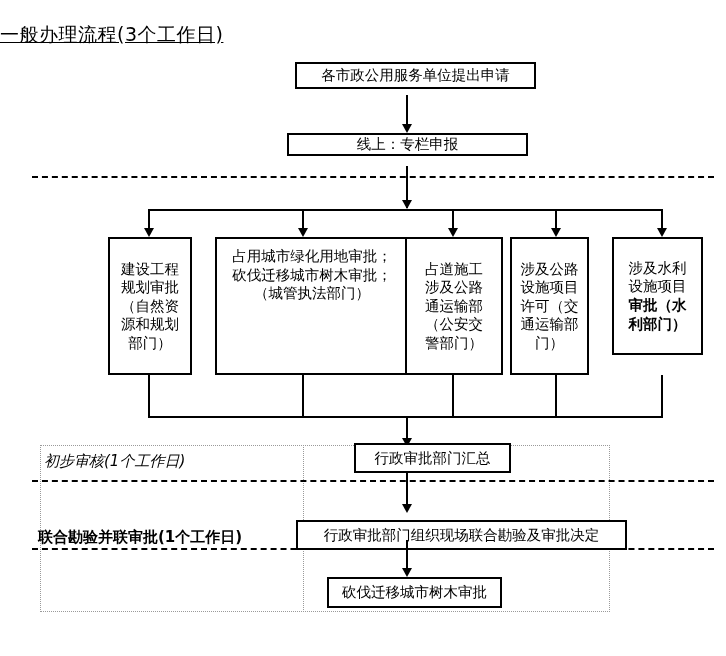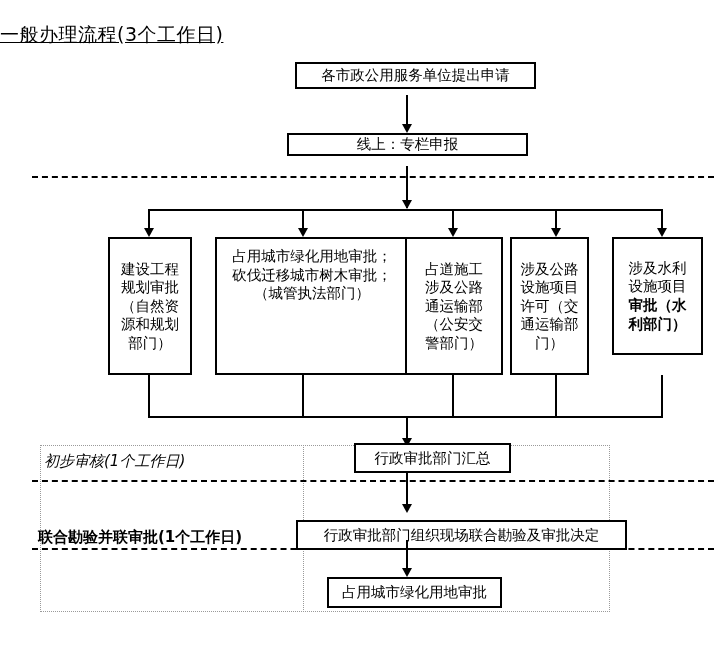--- a/index.html
+++ b/index.html
@@ -194,17 +194,17 @@
     <span class="txt">行政审批部门组织现场联合勘验及审批决定</span>
   </div>
 
   <div class="abs stage-label bold" style="left:38px; top:528px;text-align:right;">联合勘验并联审批(1个工作日)</div>
   <div class="abs dash-sep" style="left:32px; top:548px; width:682px;"></div>
 
   <div class="abs vline" style="left:406px; top:540px; height:30px;"></div>
   <div class="abs arrow-down" style="left:402px; top:568px;"></div>
 
   <div class="abs box" style="left:327px; top:577px; width:175px; height:31px;">
-    <span class="txt">占用城市绿化用地审批</span>
+    <span class="txt">砍伐迁移城市树木审批</span>
   </div>
 
 
 </div>
 
 </body></html>

